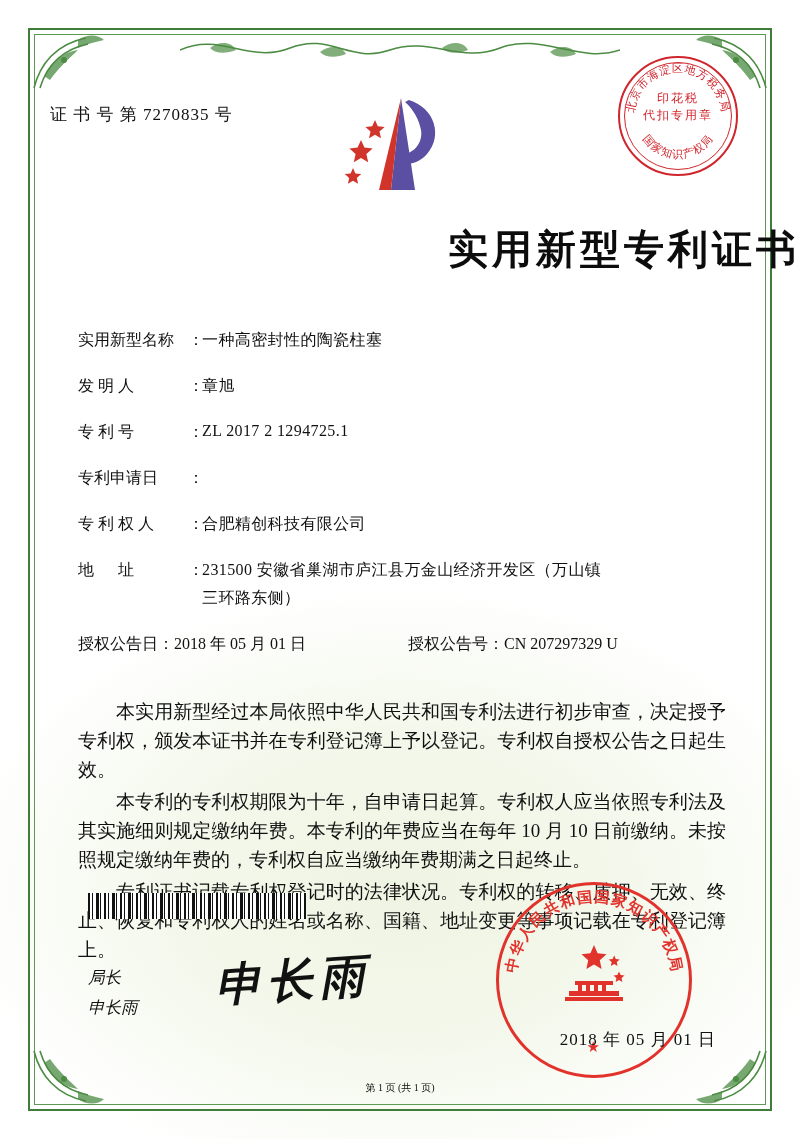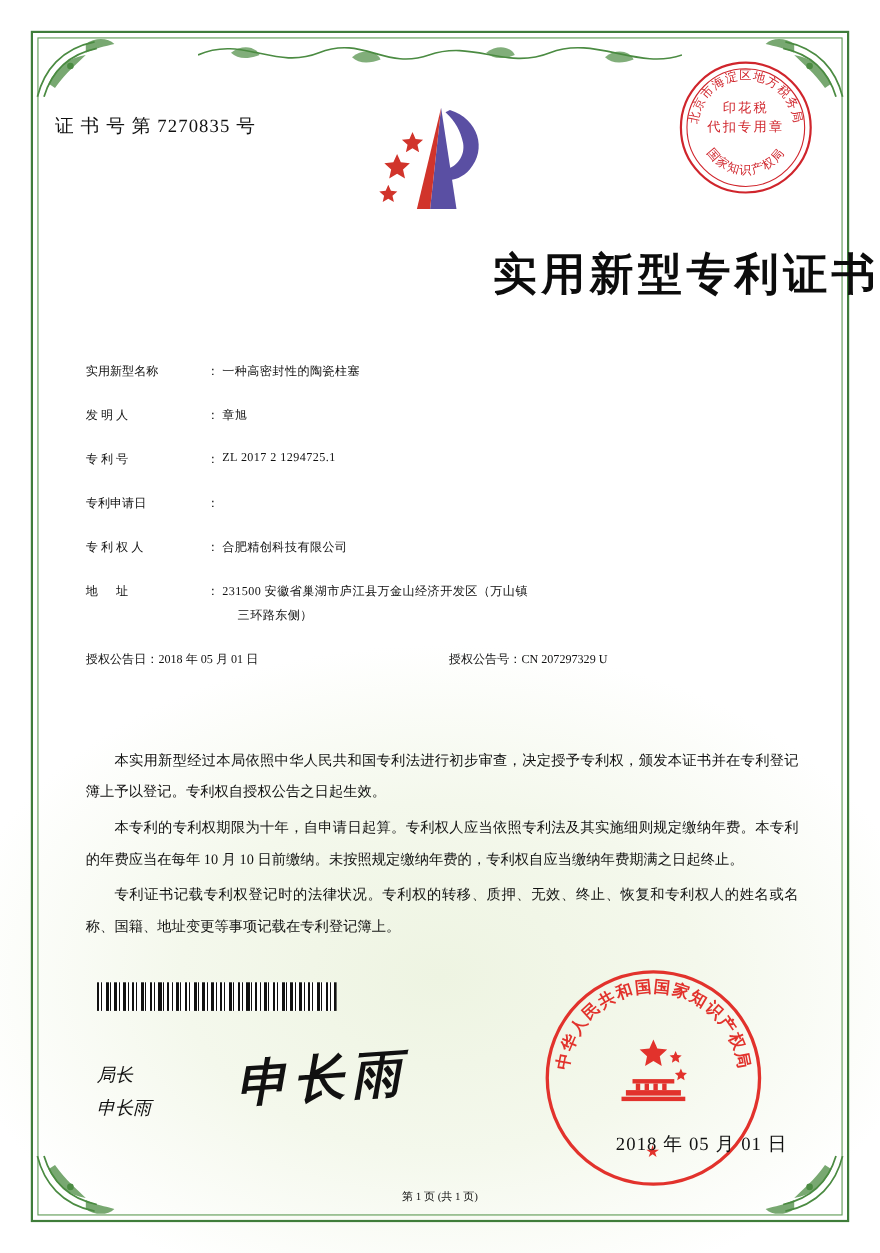--- a/index.html
+++ b/index.html
@@ -131,21 +131,21 @@
     color: #0c0c0c;
     font-family: "DejaVu Sans", "Liberation Sans", sans-serif;
   }
 
   
   .fields {
     position: absolute;
     left: 78px;
     top: 330px;
     width: 650px;
-    font-size: 11px;
+    font-size: 16px;
     color: #111;
   }
   .field-row {
     display: flex;
     align-items: flex-start;
     margin-bottom: 25px;
   }
   .field-label {
     width: 110px;
     flex: none;
@@ -156,38 +156,38 @@
     width: 14px;
     flex: none;
   }
   .field-value {
     flex: 1;
     letter-spacing: 0.4px;
   }
   .field-value .line2 {
     display: block;
     margin-top: 7px;
-    margin-left: 14px;
+    margin-left: 0;
   }
 
   .pub-row {
     display: flex;
     align-items: flex-start;
     margin-top: 3px;
   }
   .pub-left { width: 330px; flex: none; }
   .pub-right { flex: 1; }
 
   
   .body-text {
     position: absolute;
     left: 78px;
-    top: 676px;
+    top: 697px;
     width: 648px;
-    font-size: 13px;
+    font-size: 19px;
     line-height: 29px;
     color: #111;
     text-align: justify;
   }
   .body-text p {
     margin: 0 0 3px 0;
     text-indent: 2em;
   }
 
   

